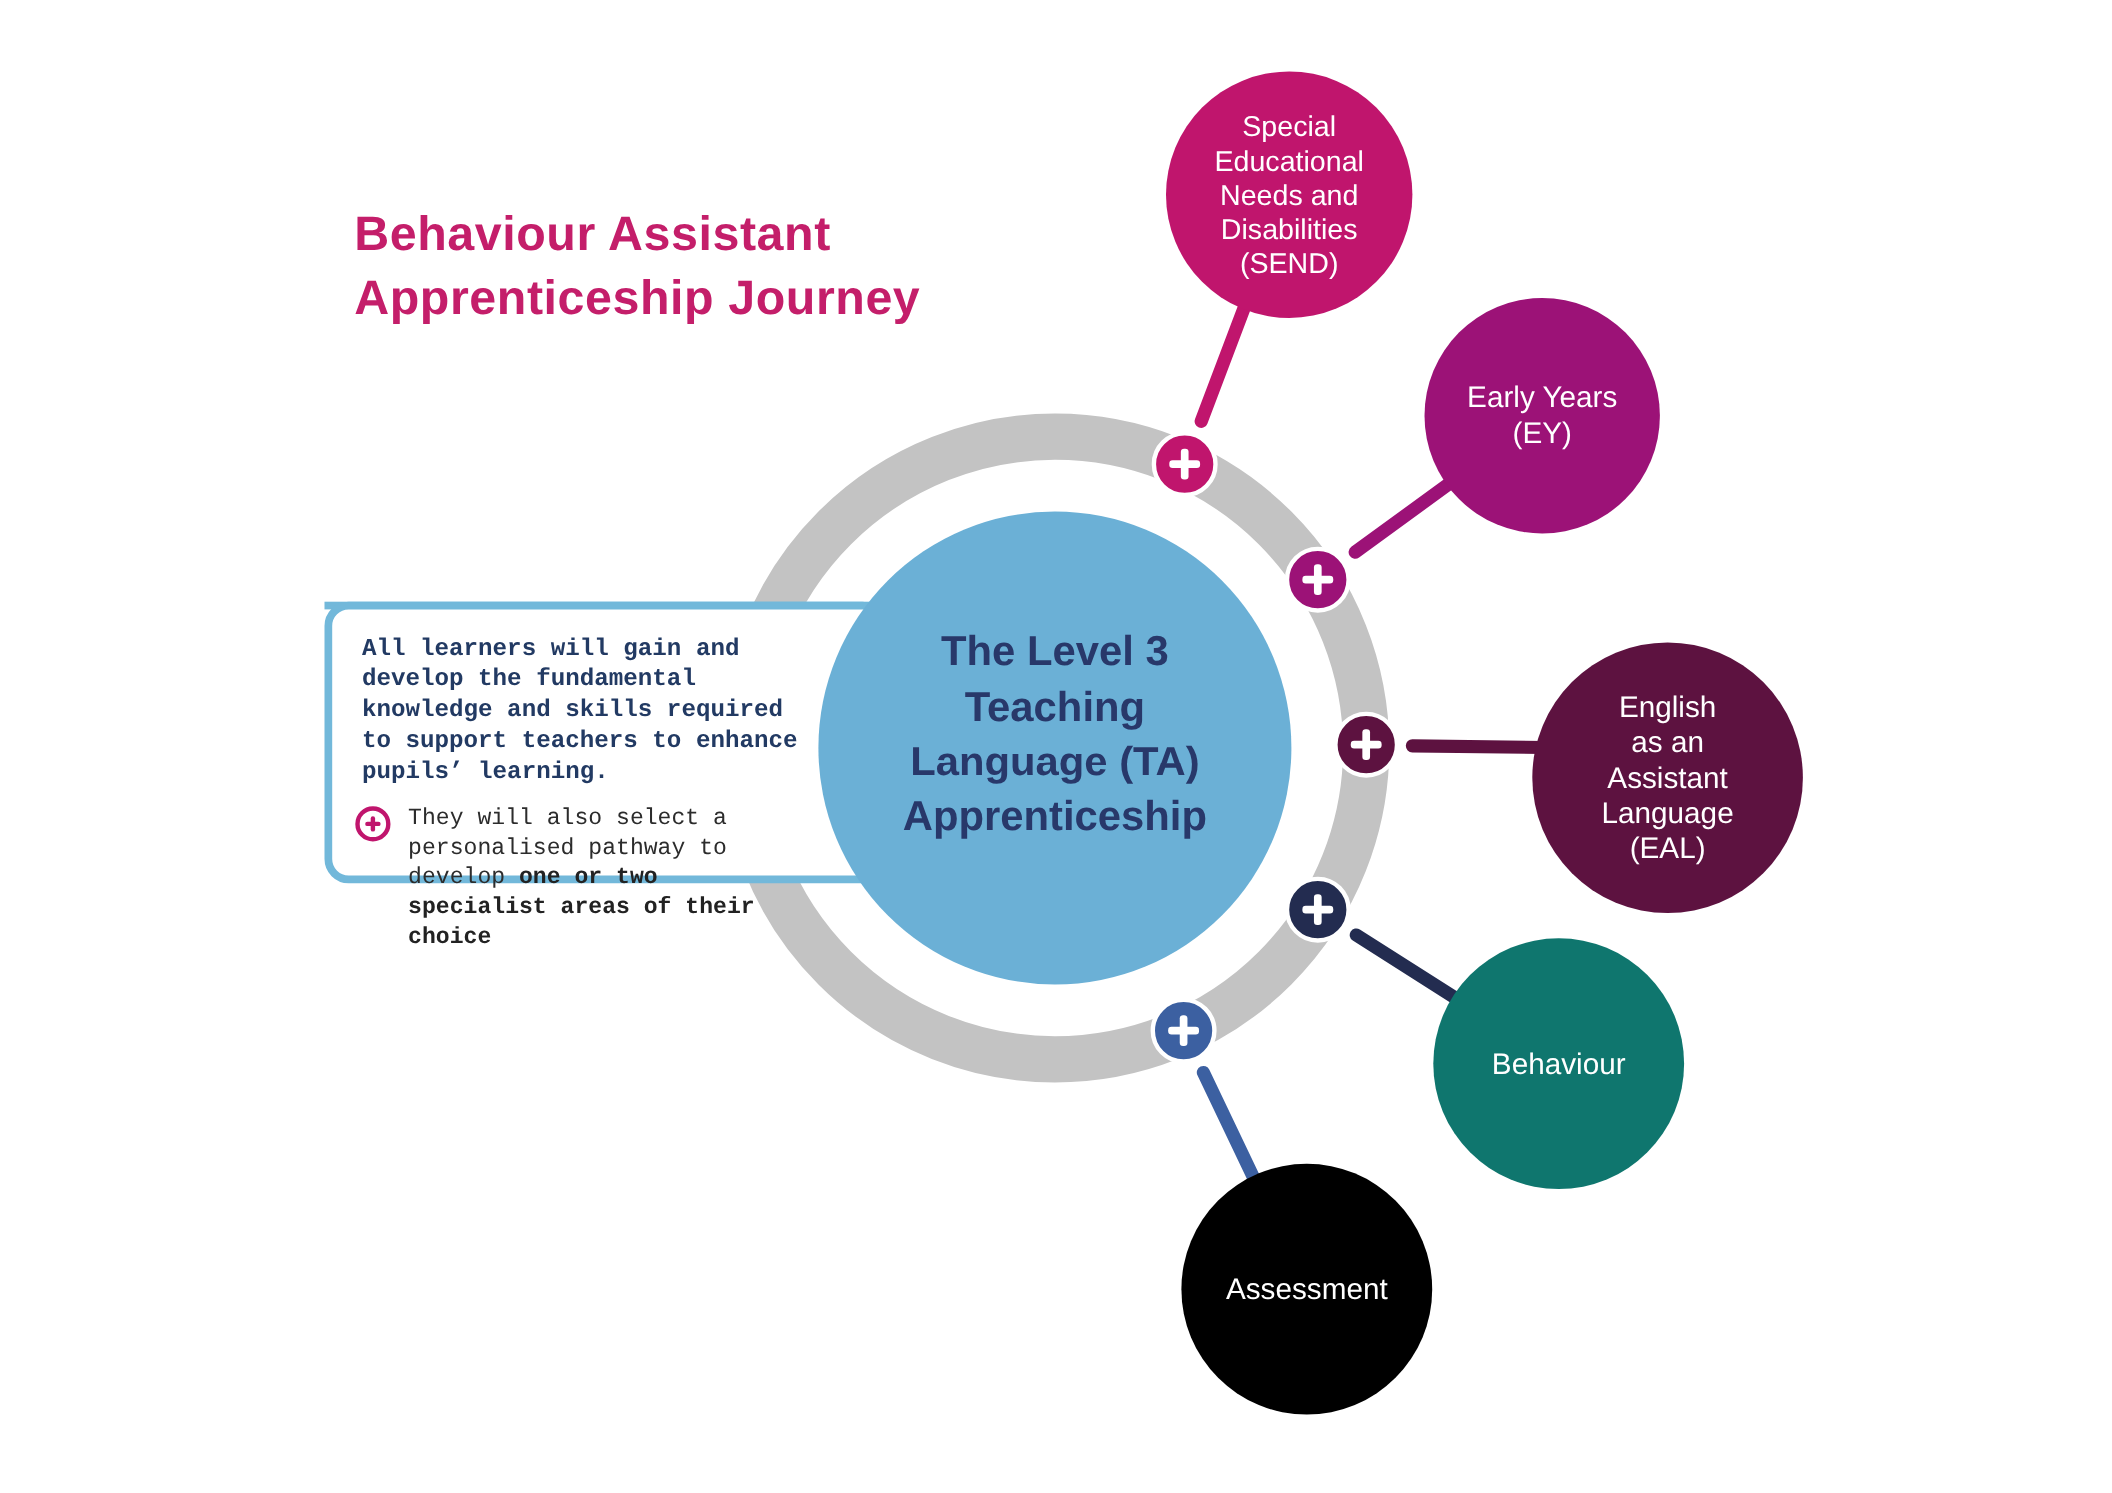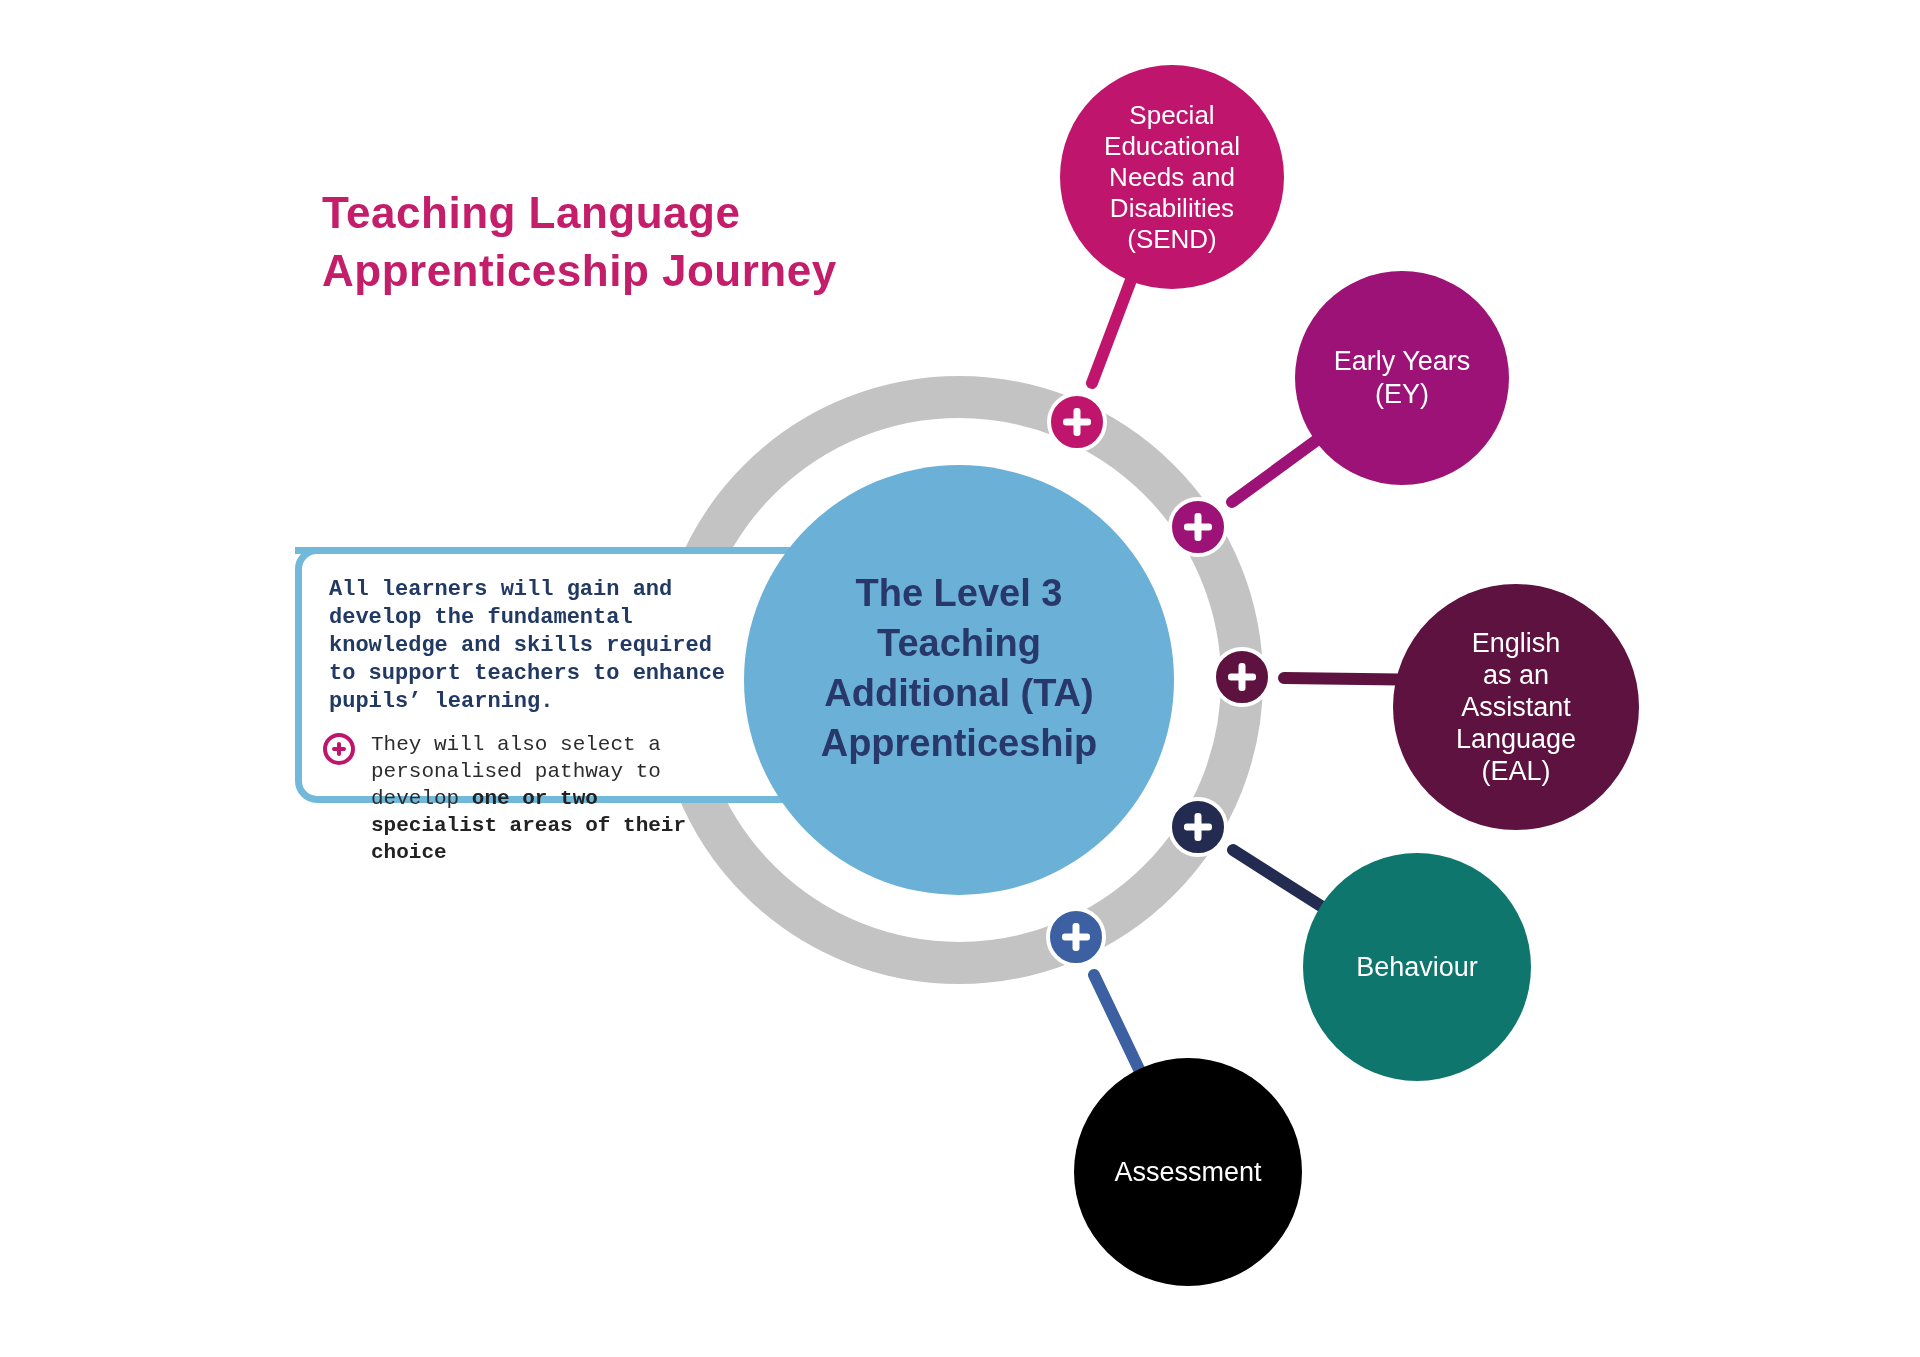--- a/index.html
+++ b/index.html
@@ -92,21 +92,21 @@
   .plus-eal{left:1212px;top:647px;background:#5d1240;}
   .plus-behaviour{left:1168px;top:797px;background:#232c50;}
   .plus-assessment{left:1046px;top:907px;background:#3c60a1;}
 </style>
 </head>
 <body>
 
 <div class="canvas">
 
   <div class="page-title">
-    <div>Teaching Language</div>
+    <div>Behaviour Assistant</div>
     <div>Apprenticeship Journey</div>
   </div>
 
   <svg class="line-layer" width="1920" height="1357" viewBox="0 0 1920 1357">
     <circle cx="959" cy="680" r="283" fill="none" stroke-width="42" stroke="#c3c3c3"></circle>
     <line x1="1092" y1="383" x2="1170" y2="177" stroke-width="12" stroke-linecap="round" stroke="#c0156d"></line>
     <line x1="1232" y1="502" x2="1402" y2="378" stroke-width="12" stroke-linecap="round" stroke="#9c1277"></line>
     <line x1="1284" y1="678" x2="1516" y2="681" stroke-width="12" stroke-linecap="round" stroke="#5d1240"></line>
     <line x1="1233" y1="850" x2="1417" y2="967" stroke-width="12" stroke-linecap="round" stroke="#232c50"></line>
     <line x1="1094" y1="975" x2="1188" y2="1172" stroke-width="12" stroke-linecap="round" stroke="#3c60a1"></line>
@@ -119,21 +119,21 @@
     <div class="bullet-row">
       <span class="bullet-icon"></span>
       <p class="bullet-text"><span>They will also select a personalised pathway to develop </span><strong>one or two specialist areas of their choice</strong></p>
     </div>
   </div>
 
   <div class="circle central-circle">
     <div class="central-text">
       <div>The Level 3</div>
       <div>Teaching</div>
-      <div>Additional (TA)</div>
+      <div>Language (TA)</div>
       <div>Apprenticeship</div>
     </div>
   </div>
 
   <div class="circle satellite sat-send">
     <div class="sat-text">
       <div>Special</div>
       <div>Educational</div>
       <div>Needs and</div>
       <div>Disabilities</div>

